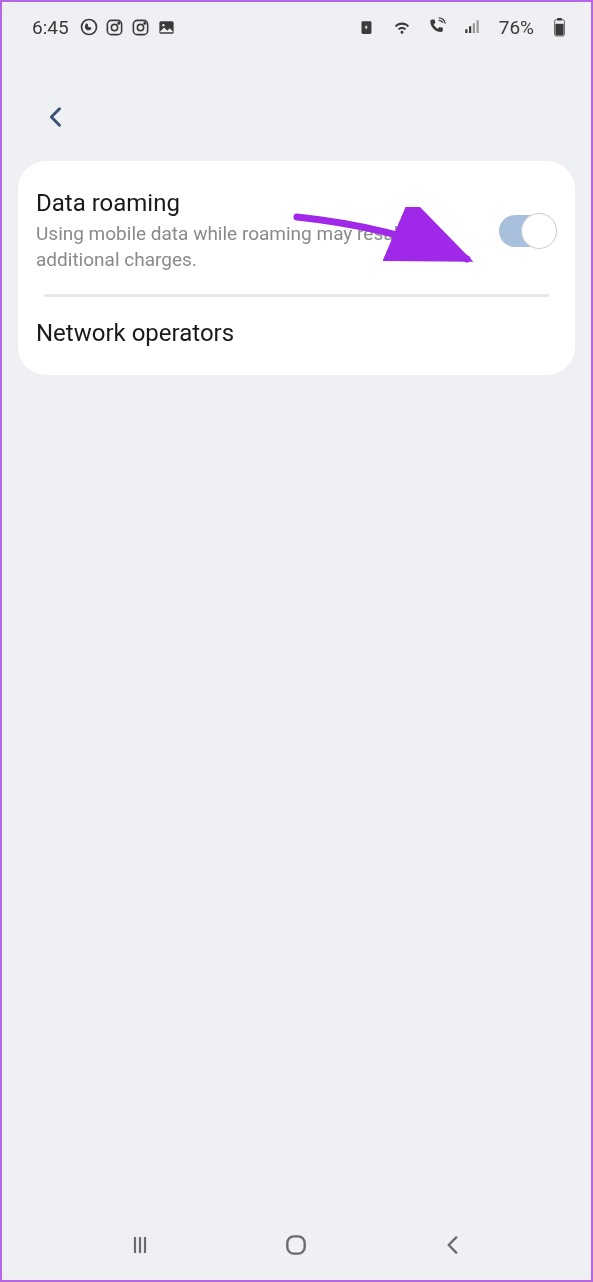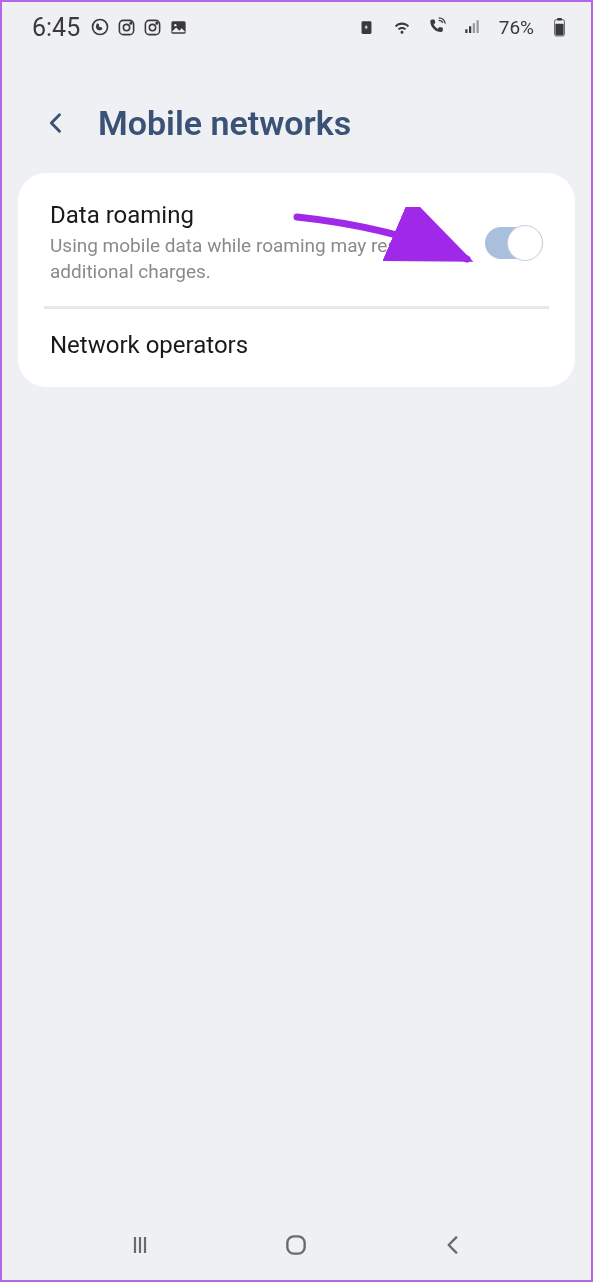--- a/index.html
+++ b/index.html
@@ -22,21 +22,21 @@
       align-items: center;
       padding: 10px 22px 6px 30px;
       height: 46px;
     }
     .status-left {
       display: flex;
       align-items: center;
       gap: 6px;
     }
     .status-time {
-      font-size: 25px;
+      font-size: 19px;
       color: #3a3a3a;
       font-weight: 400;
       margin-right: 4px;
     }
     .status-icon {
       width: 20px;
       height: 20px;
       display: inline-flex;
       align-items: center;
       justify-content: center;
@@ -66,21 +66,21 @@
       font-weight: 600;
       color: #3a5275;
     }
     .card {
       background: #fff;
       margin: 0 16px;
       border-radius: 28px;
       padding: 6px 0;
     }
     .row {
-      padding: 22px 32px;
+      padding: 22px 18px;
       display: flex;
       align-items: center;
       justify-content: center;
     }
     .row-divider {
       height: 1px;
       background: #e8e8e8;
       margin: 0 26px;
     }
     .row-text {
@@ -216,21 +216,20 @@
     </span>
   </div>
 </div>
 
 <div class="header">
   <span class="back-chevron">
     <svg viewBox="0 0 24 24" width="28" height="28" fill="none" stroke="#3a5275" stroke-width="2.5" stroke-linecap="round" stroke-linejoin="round">
         <polyline points="15 5 8 12 15 19"></polyline>
       </svg>
   </span>
-  <h1 class="header-title">Mobile networks</h1>
 </div>
 
 <div class="card">
   <div class="row">
     <div class="row-text">
       <div class="row-title">Data roaming</div>
       <div class="row-subtitle">Using mobile data while roaming may result in additional charges.</div>
     </div>
     <div class="toggle">
       <div class="toggle-thumb"></div>

